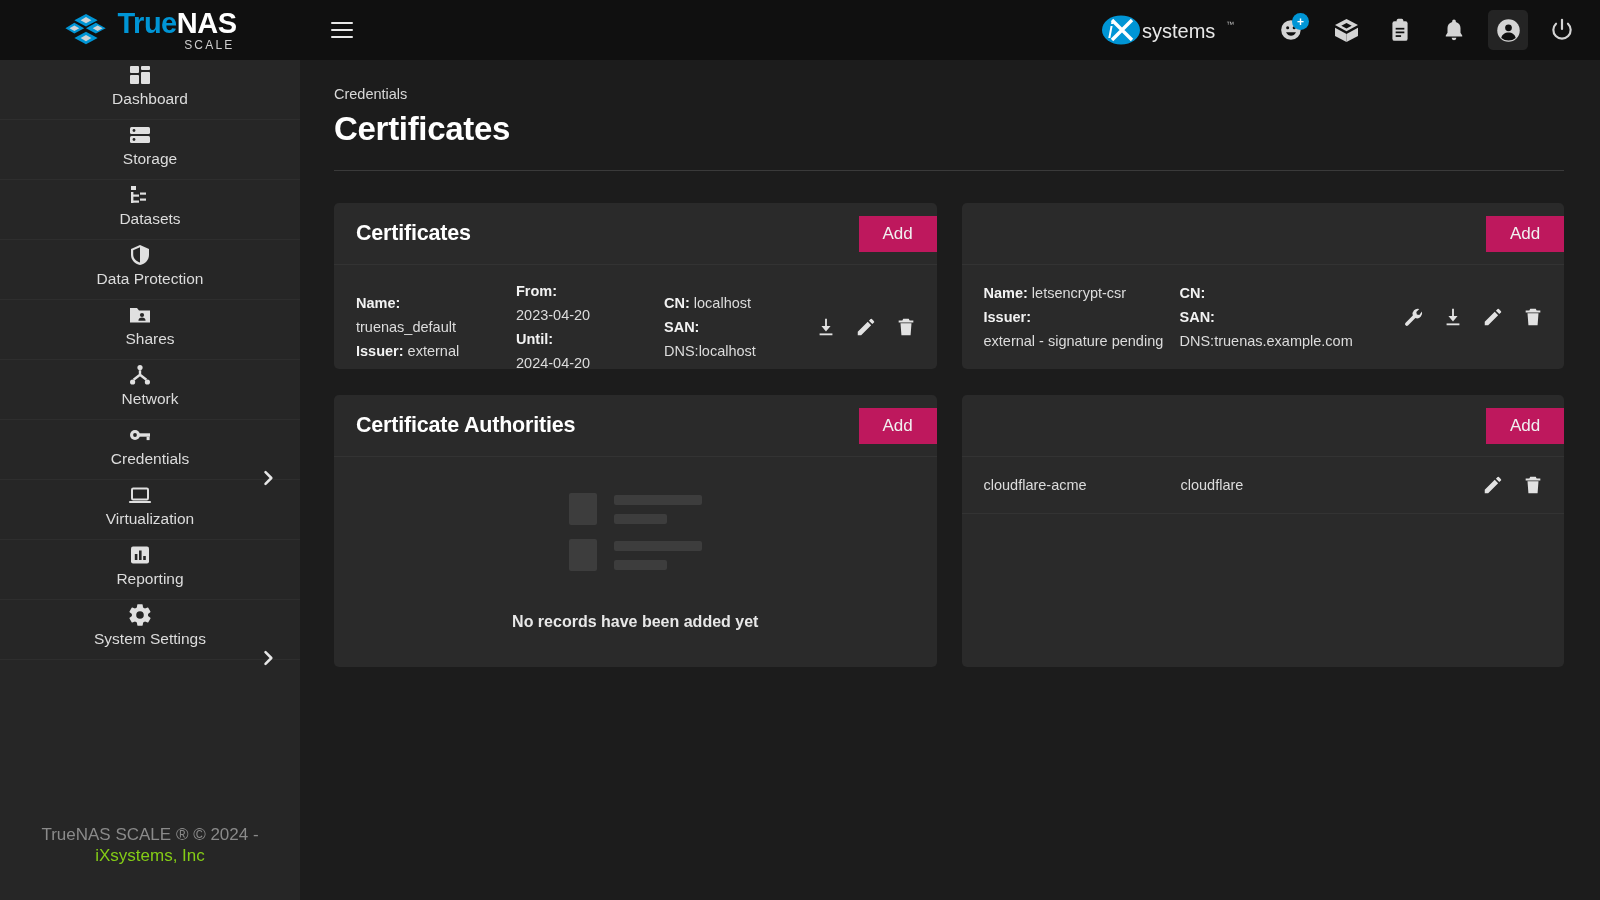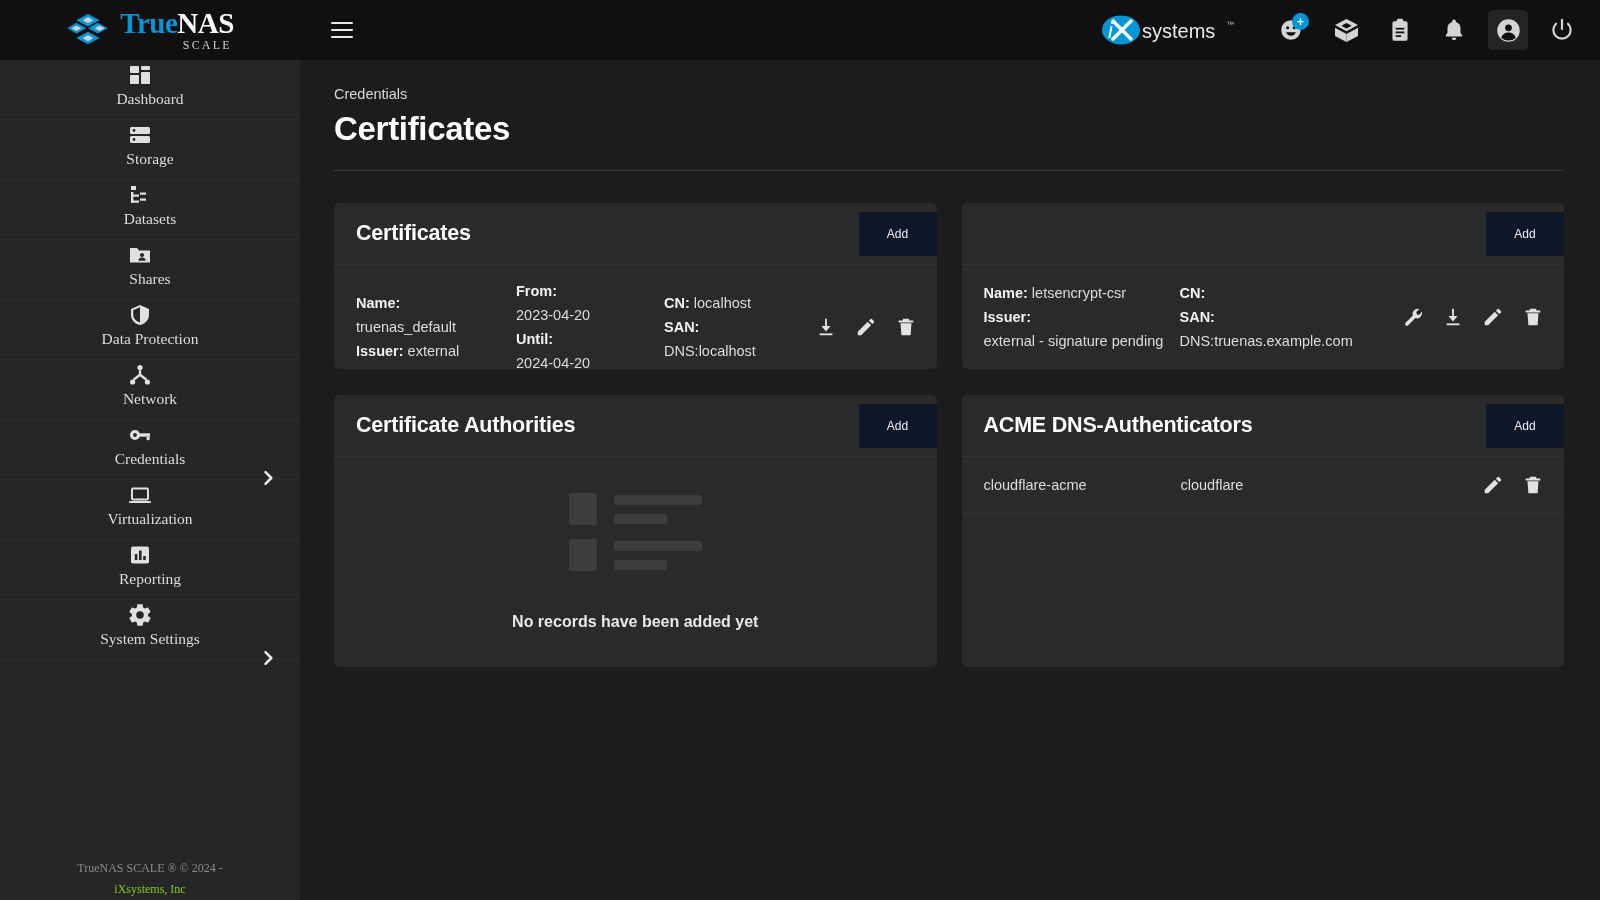--- a/index.html
+++ b/index.html
@@ -11,21 +11,20 @@
   }
   .app { display: flex; width: 1600px; height: 900px; }
 
   
   .sidebar {
     width: 300px; height: 900px;
     background: #262626;
     display: flex; flex-direction: column;
     flex-shrink: 0;
     position: relative;
-    font-family: Liberation Serif, serif;
   }
   .brand {
     height: 60px; background: #101010;
     display: flex; align-items: center; justify-content: center;
     gap: 10px;
   }
   .brand-logo { width: 44px; height: 34px; flex-shrink: 0; }
   .brand-text { display: flex; flex-direction: column; align-items: flex-end; line-height: 1; }
   .brand-title { font-size: 29px; font-weight: bold; letter-spacing: -0.5px; }
   .brand-title .t-true { color: #0095d5; }
@@ -42,22 +41,22 @@
   .nav-icon {
     width: 30px; height: 30px; flex-shrink: 0;
     display: flex; align-items: center; justify-content: center;
     color: #e0e0e0; margin-right: 20px;
   }
   .nav-icon svg { display: block; }
   .nav-label { font-size: 15.5px; color: #dcdcdc; }
   .nav-caret { margin-left: auto; color: #e6e6e6; display: flex; align-items: center; }
 
   .sidebar-footer {
-    text-align: center;
-    font-size: 12px; color: #8a8a8a; line-height: 21px;
+    padding-bottom: 34px; text-align: center;
+    font-size: 17px; color: #8a8a8a; line-height: 21px;
   }
   .sidebar-footer a { color: #84cc16; text-decoration: none; }
 
   
   .main { flex: 1 1 auto; height: 900px; display: flex; flex-direction: column; background: #1c1c1c; }
 
   .topbar {
     height: 60px; background: #101010; display: flex; align-items: center;
     padding: 0 18px 0 16px; flex-shrink: 0;
   }
@@ -104,23 +103,23 @@
   }
   .card.h-short { height: 166px; }
   .card.h-tall { height: 272px; }
   .card-head {
     height: 62px; display: flex; align-items: center;
     padding: 0 0 0 22px; border-bottom: 1px solid #333333;
     flex-shrink: 0;
   }
   .card-title { font-size: 21.5px; font-weight: bold; color: #ffffff; letter-spacing: -0.2px; }
   .add-btn {
-    margin-left: auto; background: #0f172a; color: #f0f0f0;
-    border: none; font-family: inherit; font-size: 12px;
-    width: 78px; height: 44px; cursor: pointer;
+    margin-left: auto; background: #be185d; color: #f0f0f0;
+    border: none; font-family: inherit; font-size: 17px;
+    width: 78px; height: 36px; cursor: pointer;
     display: flex; align-items: center; justify-content: center;
   }
 
   .card-body { flex: 1 1 auto; position: relative; }
 
   
   .cert-row {
     display: flex; align-items: center;
     padding: 14px 18px 14px 22px; height: 100%;
     font-size: 14.5px; color: #dcdcdc;
@@ -224,36 +223,36 @@
             <rect x="12" y="9.5" width="6" height="2.2"></rect>
             <rect x="12" y="15.5" width="6" height="2.2"></rect>
           </svg>
         </span>
         <span class="nav-label">Datasets</span>
       </div>
 
       <div class="nav-item">
         <span class="nav-icon">
           <svg width="24" height="24" viewBox="0 0 24 24" fill="currentColor">
+            <path d="M12 2 L21 6 v6c0 5-3.8 8.8-9 10-5.2-1.2-9-5-9-10V6z"></path>
+            <path d="M12 4.2 v15.3 c-3.9-1.1-6.8-4-6.8-7.9V7.3z" fill="#262626"></path>
+          </svg>
+        </span>
+        <span class="nav-label">Data Protection</span>
+      </div>
+
+      <div class="nav-item">
+        <span class="nav-icon">
+          <svg width="24" height="24" viewBox="0 0 24 24" fill="currentColor">
             <path d="M2 5h7l2 2.5h11v12H2z" rx="1"></path>
             <circle cx="14" cy="12" r="2.1" fill="#262626"></circle>
             <path d="M10.4 17.8c0-2 1.6-3.2 3.6-3.2s3.6 1.2 3.6 3.2z" fill="#262626"></path>
           </svg>
         </span>
         <span class="nav-label">Shares</span>
-      </div>
-
-      <div class="nav-item">
-        <span class="nav-icon">
-          <svg width="24" height="24" viewBox="0 0 24 24" fill="currentColor">
-            <path d="M12 2 L21 6 v6c0 5-3.8 8.8-9 10-5.2-1.2-9-5-9-10V6z"></path>
-            <path d="M12 4.2 v15.3 c-3.9-1.1-6.8-4-6.8-7.9V7.3z" fill="#262626"></path>
-          </svg>
-        </span>
-        <span class="nav-label">Data Protection</span>
       </div>
 
       <div class="nav-item">
         <span class="nav-icon">
           <svg width="24" height="24" viewBox="0 0 24 24" fill="none" stroke="currentColor" stroke-width="2.4">
             <circle cx="12" cy="4.6" r="2.6" fill="currentColor" stroke="none"></circle>
             <circle cx="4.6" cy="19" r="2.6" fill="currentColor" stroke="none"></circle>
             <circle cx="19.4" cy="19" r="2.6" fill="currentColor" stroke="none"></circle>
             <path d="M12 7.2v4.6M12 11.8L5.6 16.8M12 11.8l6.4 5"></path>
           </svg>
@@ -517,21 +516,20 @@
                   </div>
                 </div>
               </div>
               <div class="empty-text">No records have been added yet</div>
             </div>
           </div>
         </section>
 
         <section class="card h-tall">
           <div class="card-head">
-            <span class="card-title">ACME DNS-Authenticators</span>
             <button class="add-btn">Add</button>
           </div>
           <div class="card-body">
             <div class="acme-row">
               <div class="acme-c1">cloudflare-acme</div>
               <div class="acme-c2">cloudflare</div>
               <div class="row-actions">
                 <span class="act">
                   <svg width="22" height="22" viewBox="0 0 24 24" fill="currentColor">
                       <path d="M3 17.3V21h3.7L17.6 10.1l-3.7-3.7zM20.7 7a1 1 0 000-1.4l-2.3-2.3a1 1 0 00-1.4 0l-1.8 1.8 3.7 3.7z"></path>

